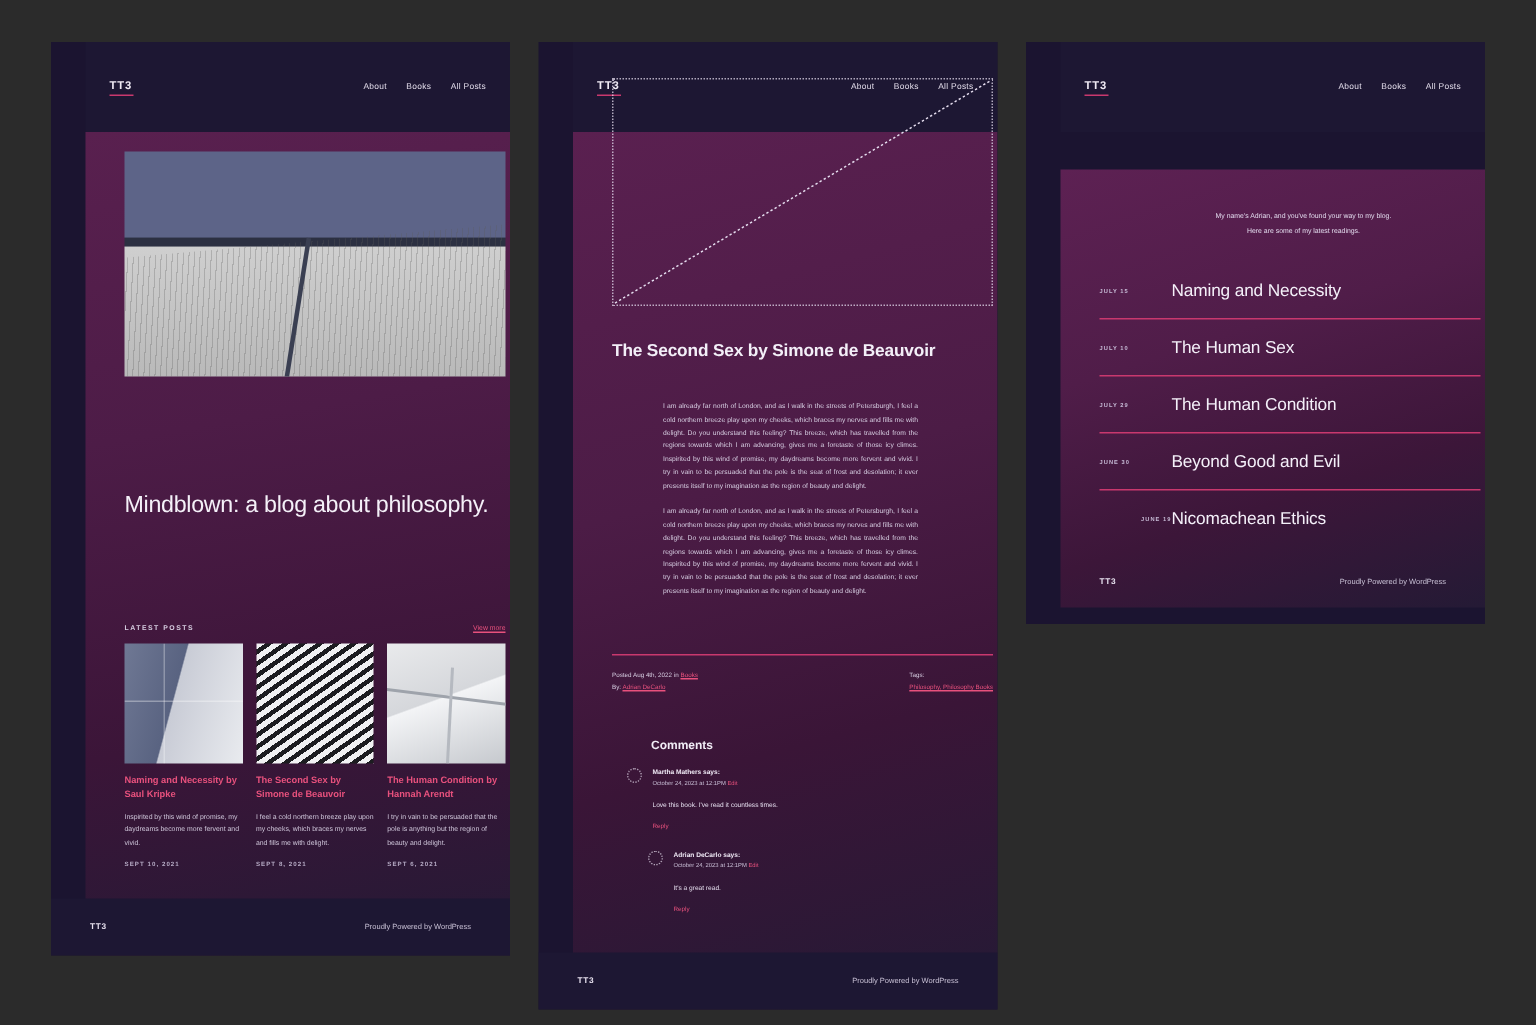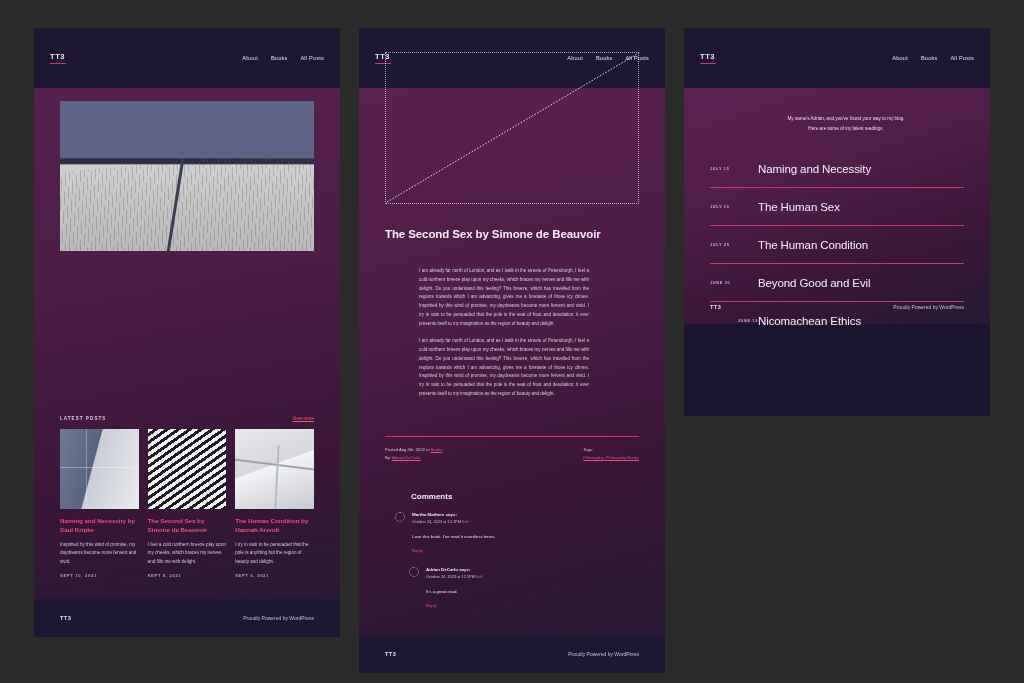--- a/index.html
+++ b/index.html
@@ -13,20 +13,21 @@
     position: relative;
     width: 1024px; height: 683px;
     background: #2b2b2b;
   }
 
   
   .panel {
     position: absolute;
     overflow: hidden;
     background: #1b1430;
+    padding-left: 23px;
   }
 
   
   #panel-home { left: 34px; top: 28px; width: 306px; height: 609px; }
 
   .p1-header {
     position: relative;
     height: 60px;
     background: #1d1733;
     padding: 0 16px;
@@ -227,22 +228,23 @@
 
   
   #panel-archive { left: 684px; top: 28px; width: 306px; height: 388px; }
 
   .p3-header {
     height: 60px; background: #1d1733;
     padding: 0 16px;
     display: flex; align-items: center; justify-content: space-between;
   }
   .p3-body {
-    position: relative; height: 236px;
+    position: relative; height: 292px;
     background: linear-gradient(162deg,#5d2153 0%,#501d49 38%,#3c1639 70%,#241a35 100%);
+    margin-top: 25px;
   }
   .intro {
     position: absolute; left: 62px; top: 26px; width: 200px;
     color: #e3dbee; font-size: 4.6px; line-height: 2.1; text-align: center;
   }
   .archive-list {
     position: absolute; left: 26px; top: 62px; width: 254px;
   }
   .arch-item {
     display: flex; align-items: center; gap: 0;
@@ -279,20 +281,21 @@
       <nav class="navlist">
         <span>About</span>
         <span>Books</span>
         <span>All Posts</span>
       </nav>
     </div>
 
     <div class="p1-hero">
       <div class="hero-img"></div>
 
+      <h1 class="hero-title">Mindblown: a blog about philosophy.</h1>
 
       <div class="latest-row">
         <span class="latest-label">LATEST POSTS</span>
         <span class="view-more">View more</span>
       </div>
 
       <div class="cards">
         <div class="card">
           <div class="card-img img-a"></div>
           <div class="card-title">Naming and Necessity by Saul Kripke</div>

